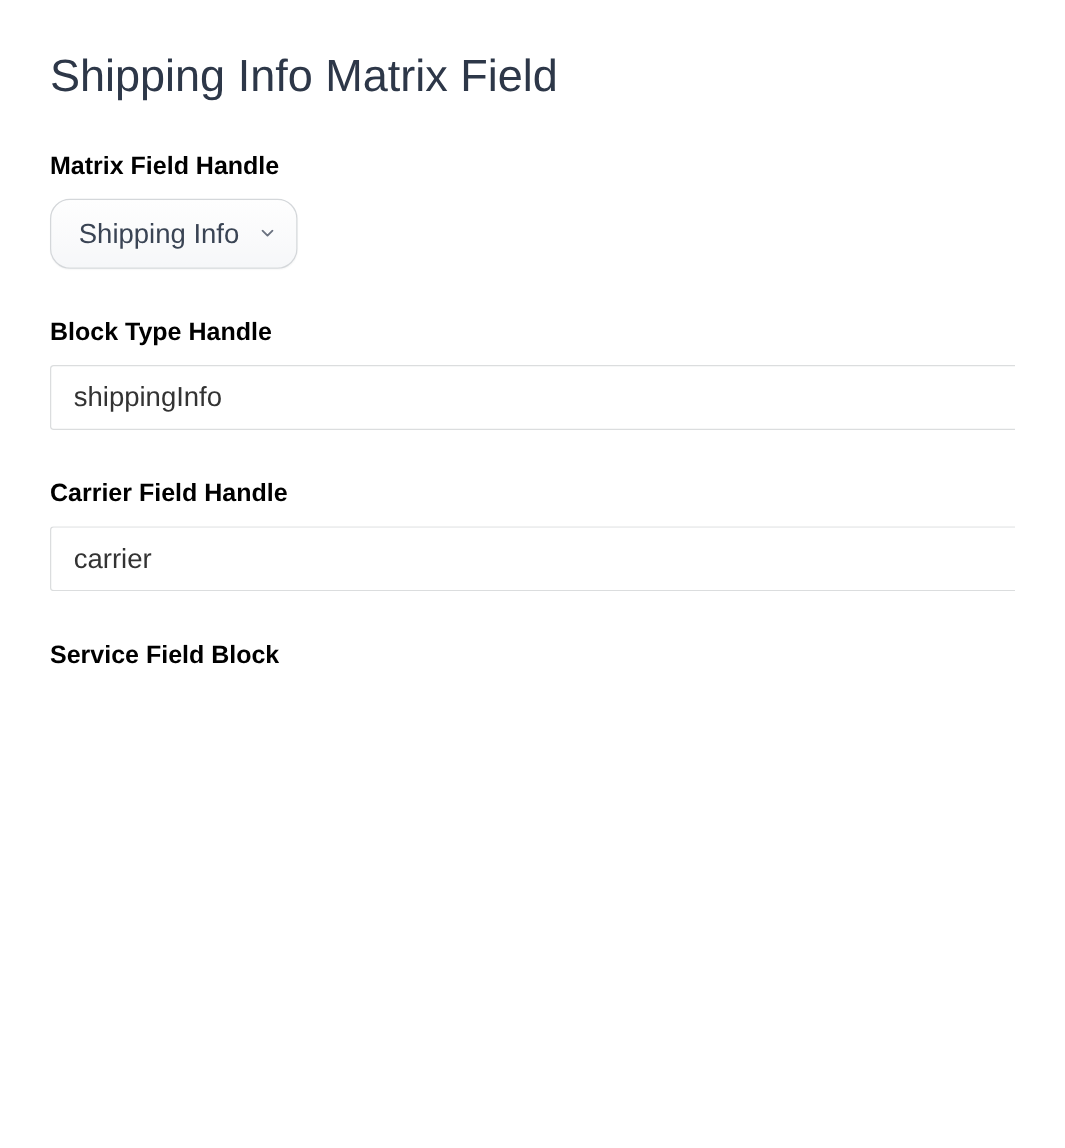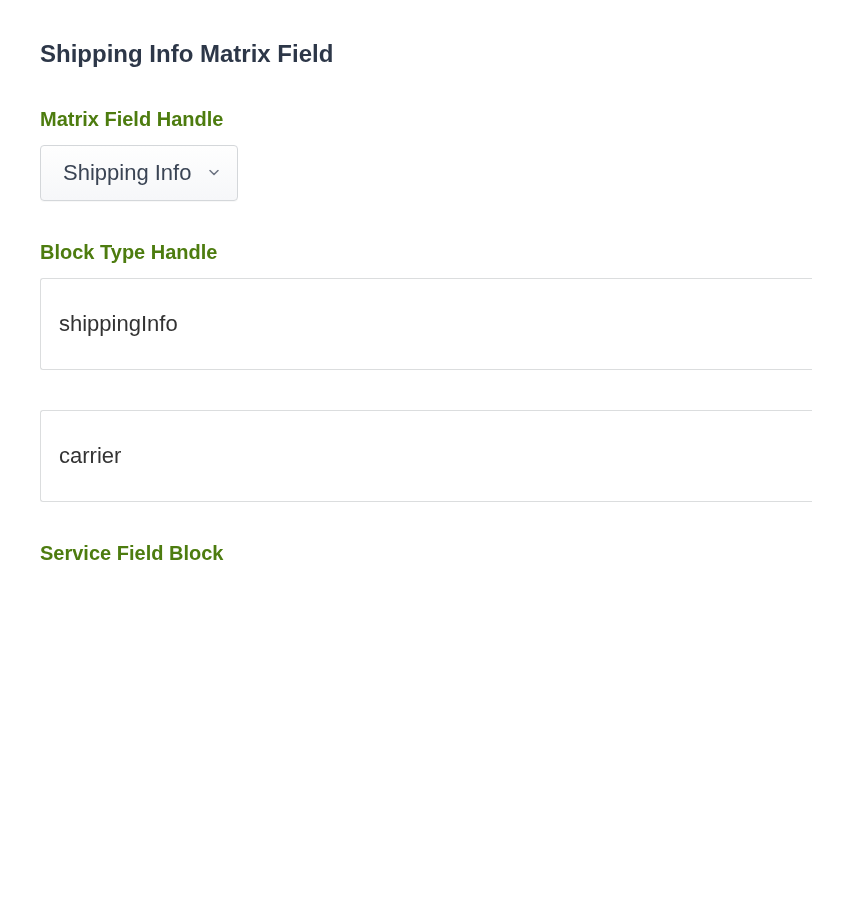--- a/index.html
+++ b/index.html
@@ -8,41 +8,41 @@
       padding: 0;
     }
     body {
       font-family: -apple-system, BlinkMacSystemFont, "Segoe UI", Helvetica, Arial, sans-serif;
       background: #ffffff;
       padding: 40px;
       width: 852px;
       color: #333;
     }
     h1 {
-      font-size: 24px;
-      font-weight: 700;
+      font-size: 36px;
+      font-weight: 400;
       color: #2d3748;
       margin-bottom: 40px;
     }
     .field-group {
       margin-bottom: 40px;
     }
     label {
       display: block;
       font-size: 20px;
       font-weight: 700;
-      color: #4d7c0f;
+      color: #000000;
       margin-bottom: 14px;
     }
     .select-wrapper {
       display: inline-block;
       position: relative;
       background: linear-gradient(to bottom, #fefefe, #f6f7f9);
       border: 1px solid #d4d7da;
-      border-radius: 4px;
+      border-radius: 16px;
       padding: 0;
       box-shadow: 0 1px 1px rgba(0,0,0,0.03);
     }
     .select-display {
       display: inline-flex;
       align-items: center;
       padding: 14px 46px 14px 22px;
       font-size: 22px;
       color: #3a4454;
       cursor: pointer;
@@ -54,21 +54,21 @@
       right: 18px;
       top: 50%;
       transform: translateY(-50%);
       pointer-events: none;
     }
     .chevron svg {
       display: block;
     }
     input[type="text"] {
       width: 100%;
-      padding: 32px 18px;
+      padding: 12px 18px;
       font-size: 22px;
       color: #333;
       border: 1px solid #dbddde;
       border-radius: 3px 0 0 3px;
       background: #ffffff;
       outline: none;
       font-family: inherit;
       border-right: none;
     }
   </style>
@@ -90,20 +90,21 @@
     </div>
   </div>
 </div>
 
 <div class="field-group">
   <label>Block Type Handle</label>
   <input type="text" value="shippingInfo" style="">
 </div>
 
 <div class="field-group">
+  <label>Carrier Field Handle</label>
   <input type="text" value="carrier" style="">
 </div>
 
 <div class="field-group">
   <label>Service Field Block</label>
 </div>
 
 <div class="field-group">
 </div>
 

